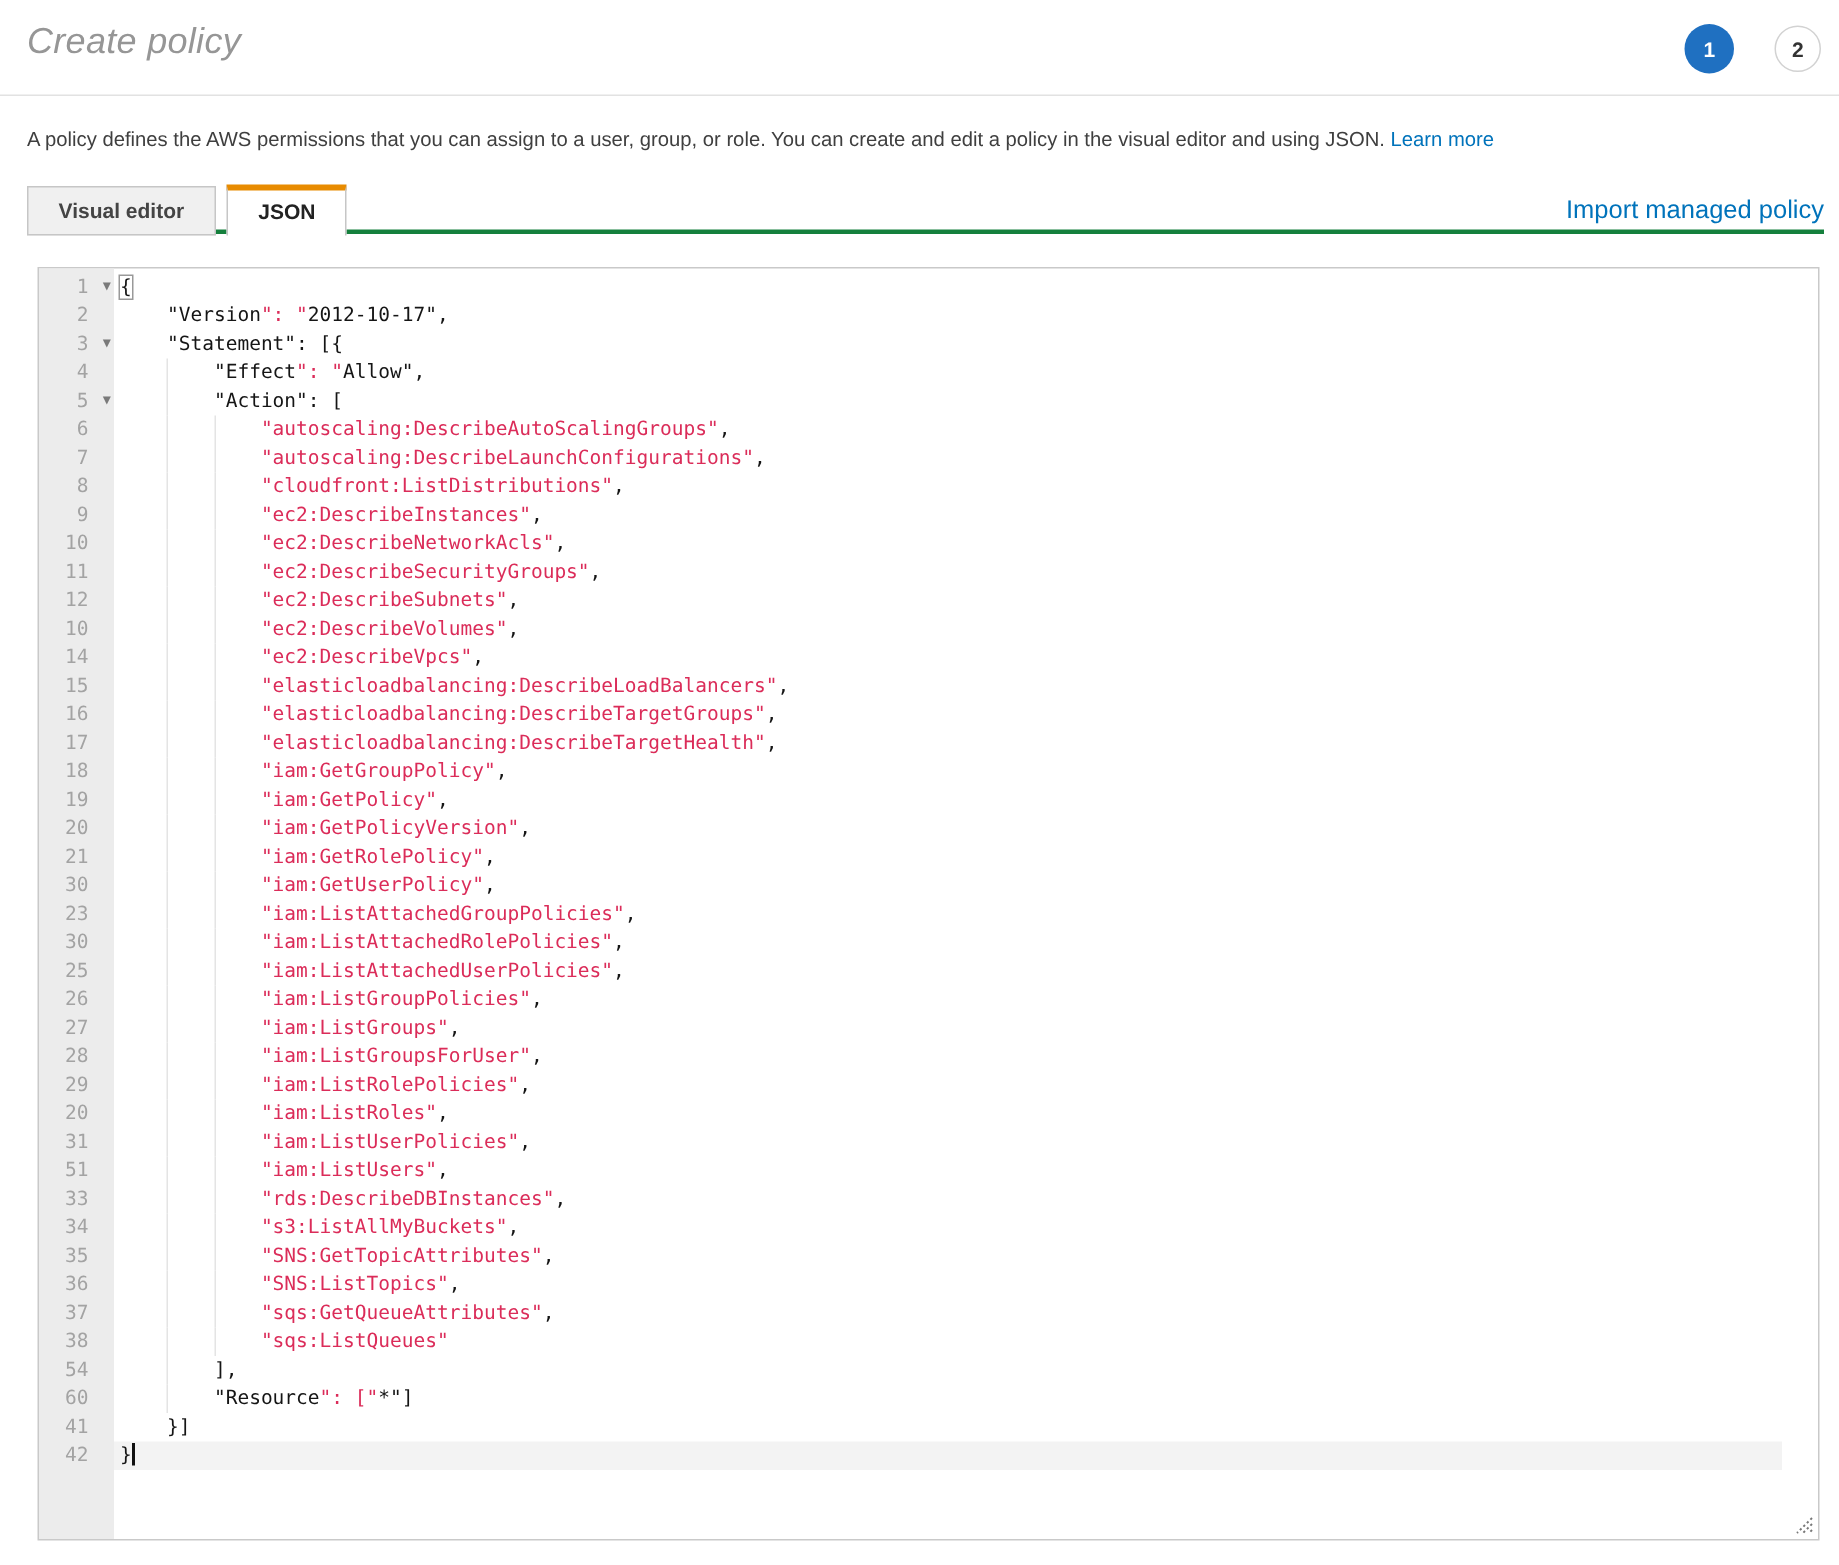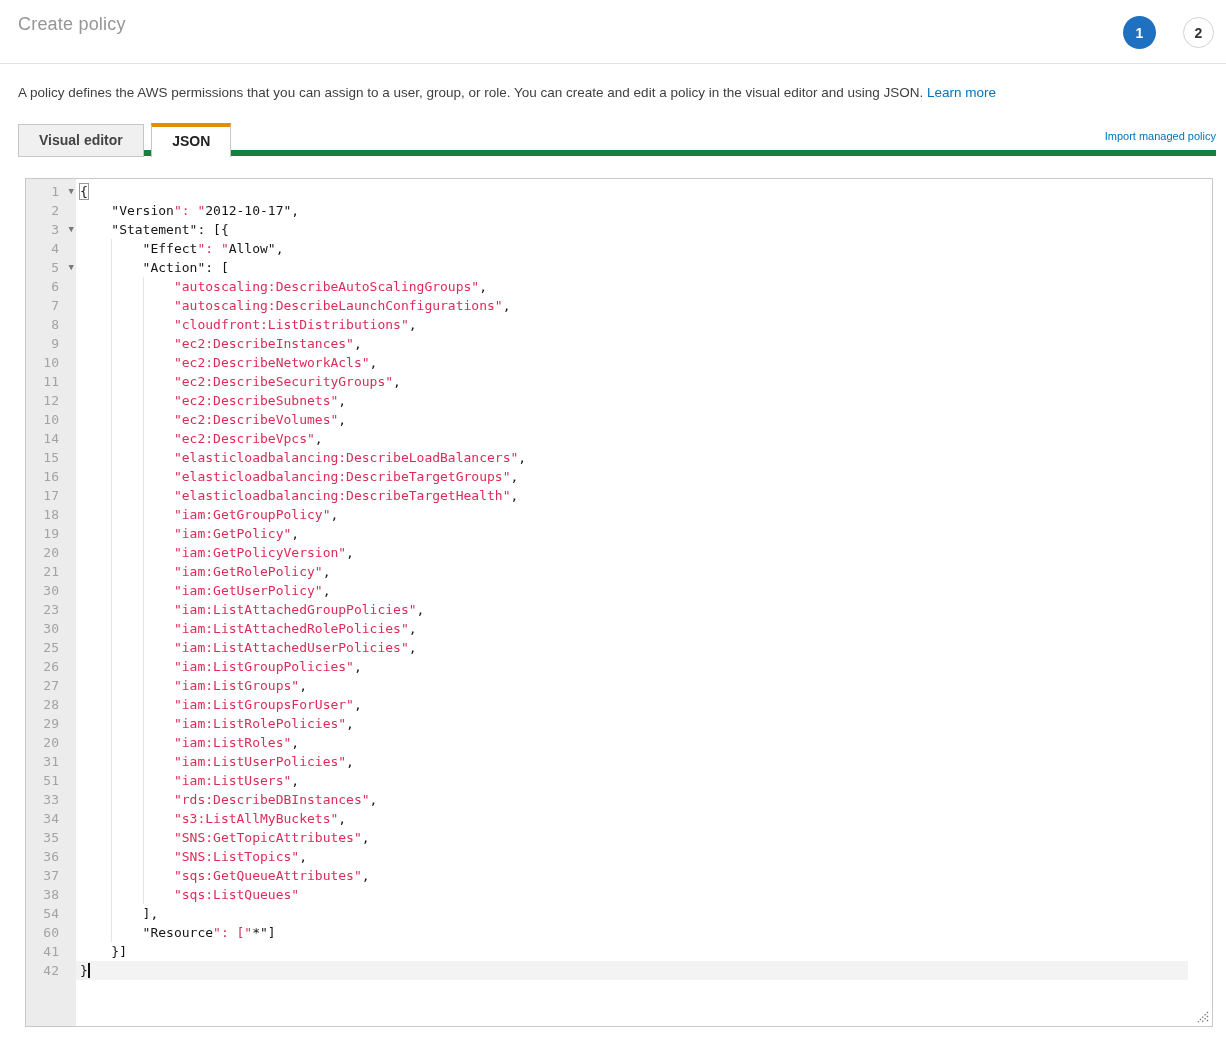--- a/index.html
+++ b/index.html
@@ -9,38 +9,38 @@
     --string-red:#db2c59;
     --title-gray:#969696;
   }
   *{margin:0;padding:0;box-sizing:border-box;}
   html,body{width:1226px;height:1043px;background:#fff;overflow:hidden;
     font-family:"Liberation Sans",sans-serif;color:#444;}
   
   .header-row{height:64px;padding:14px 10px 0 18px;display:flex;
     justify-content:space-between;align-items:flex-start;
     border-bottom:1px solid #e2e2e2;}
-  .page-title{font-size:18px;font-weight:400;color:var(--title-gray);letter-spacing:.2px;}
+  .page-title{font-size:24px;font-weight:400;color:var(--title-gray);letter-spacing:.2px;font-style:italic;}
   .steps{display:flex;align-items:center;gap:27px;padding-top:2px;padding-right:2px;}
   .step{border-radius:50%;display:flex;align-items:center;justify-content:center;
     font-size:14px;font-weight:bold;}
   .step.active{width:33px;height:33px;background:var(--step-blue);color:#fff;}
   .step.inactive{width:31px;height:31px;background:#fff;border:1px solid #d2d2d2;color:#333;}
   
   .intro{margin:20px 18px 0 18px;font-size:13.5px;color:#3f3f3f;line-height:18px;}
   .link{color:var(--link-blue);text-decoration:none;cursor:pointer;}
   
   .tabbar{position:relative;margin:21px 10px 15px 18px;height:33px;
-    border-bottom:6px solid #15803d;}
+    border-bottom:3px solid #15803d;}
   .tab{display:inline-block;height:33px;margin-bottom:-1px;margin-right:3px;
     padding:0 20px;font-size:14px;font-weight:bold;vertical-align:bottom;cursor:pointer;}
   .tab.inactive{background:#f0f0f0;border:1px solid #c6c6c6;line-height:30px;color:#444;}
   .tab.active{background:#fff;border:1px solid #c6c6c6;border-top:4px solid var(--accent-orange);
     border-bottom:none;height:34px;line-height:28px;color:#222;position:relative;z-index:2;}
-  .import-link{position:absolute;right:0;top:7px;font-size:11px;}
+  .import-link{position:absolute;right:0;top:7px;font-size:17px;}
   
   .editor{margin:22px 13px 0 25px;height:849px;border:1px solid #c9c9c9;
     display:flex;position:relative;background:#fff;
     font-family:"DejaVu Sans Mono",monospace;font-size:13px;}
   .gutter{width:50px;background:#ececec;padding-top:3px;flex:0 0 50px;}
   .gl{height:19px;line-height:19px;text-align:right;padding-right:17px;
     color:#a3a3a3;font-size:13px;position:relative;}
   .gl .fold{position:absolute;right:2px;top:0;font-size:9px;color:#7a7a7a;cursor:pointer;}
   .codearea{flex:1;padding-top:3px;position:relative;overflow:hidden;cursor:text;}
   .cl{height:19px;line-height:19px;white-space:pre;padding-left:4px;

